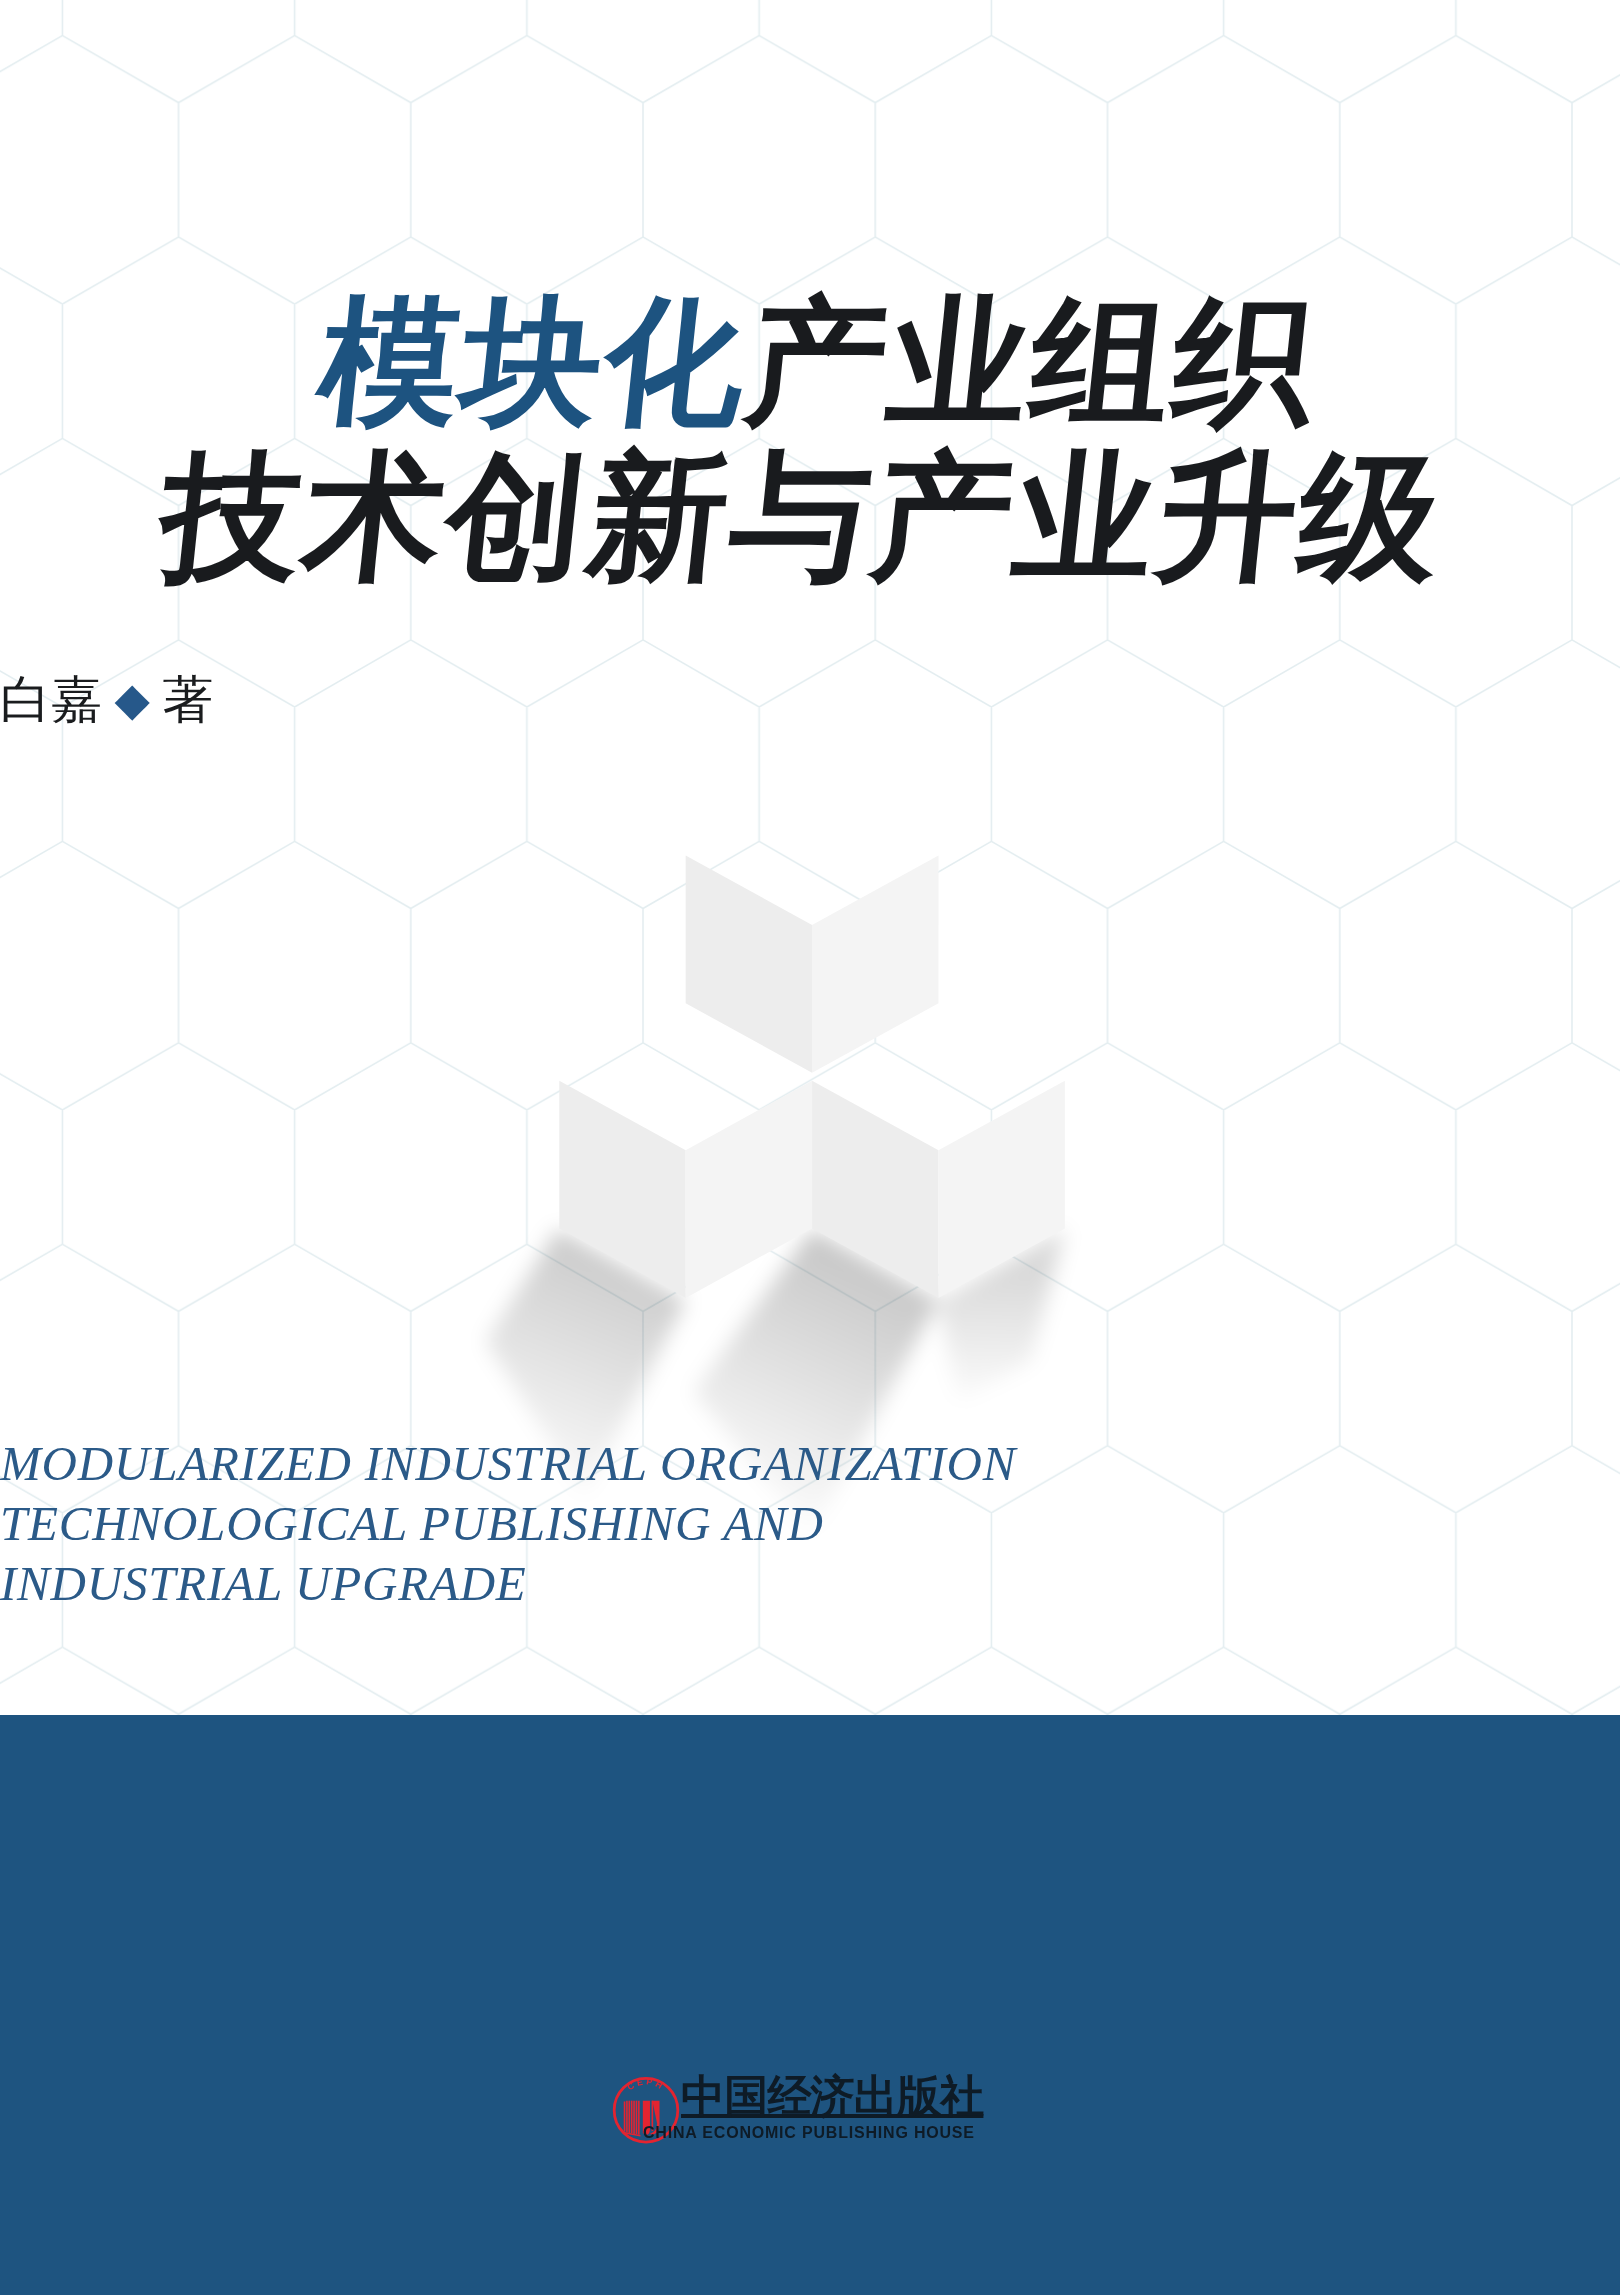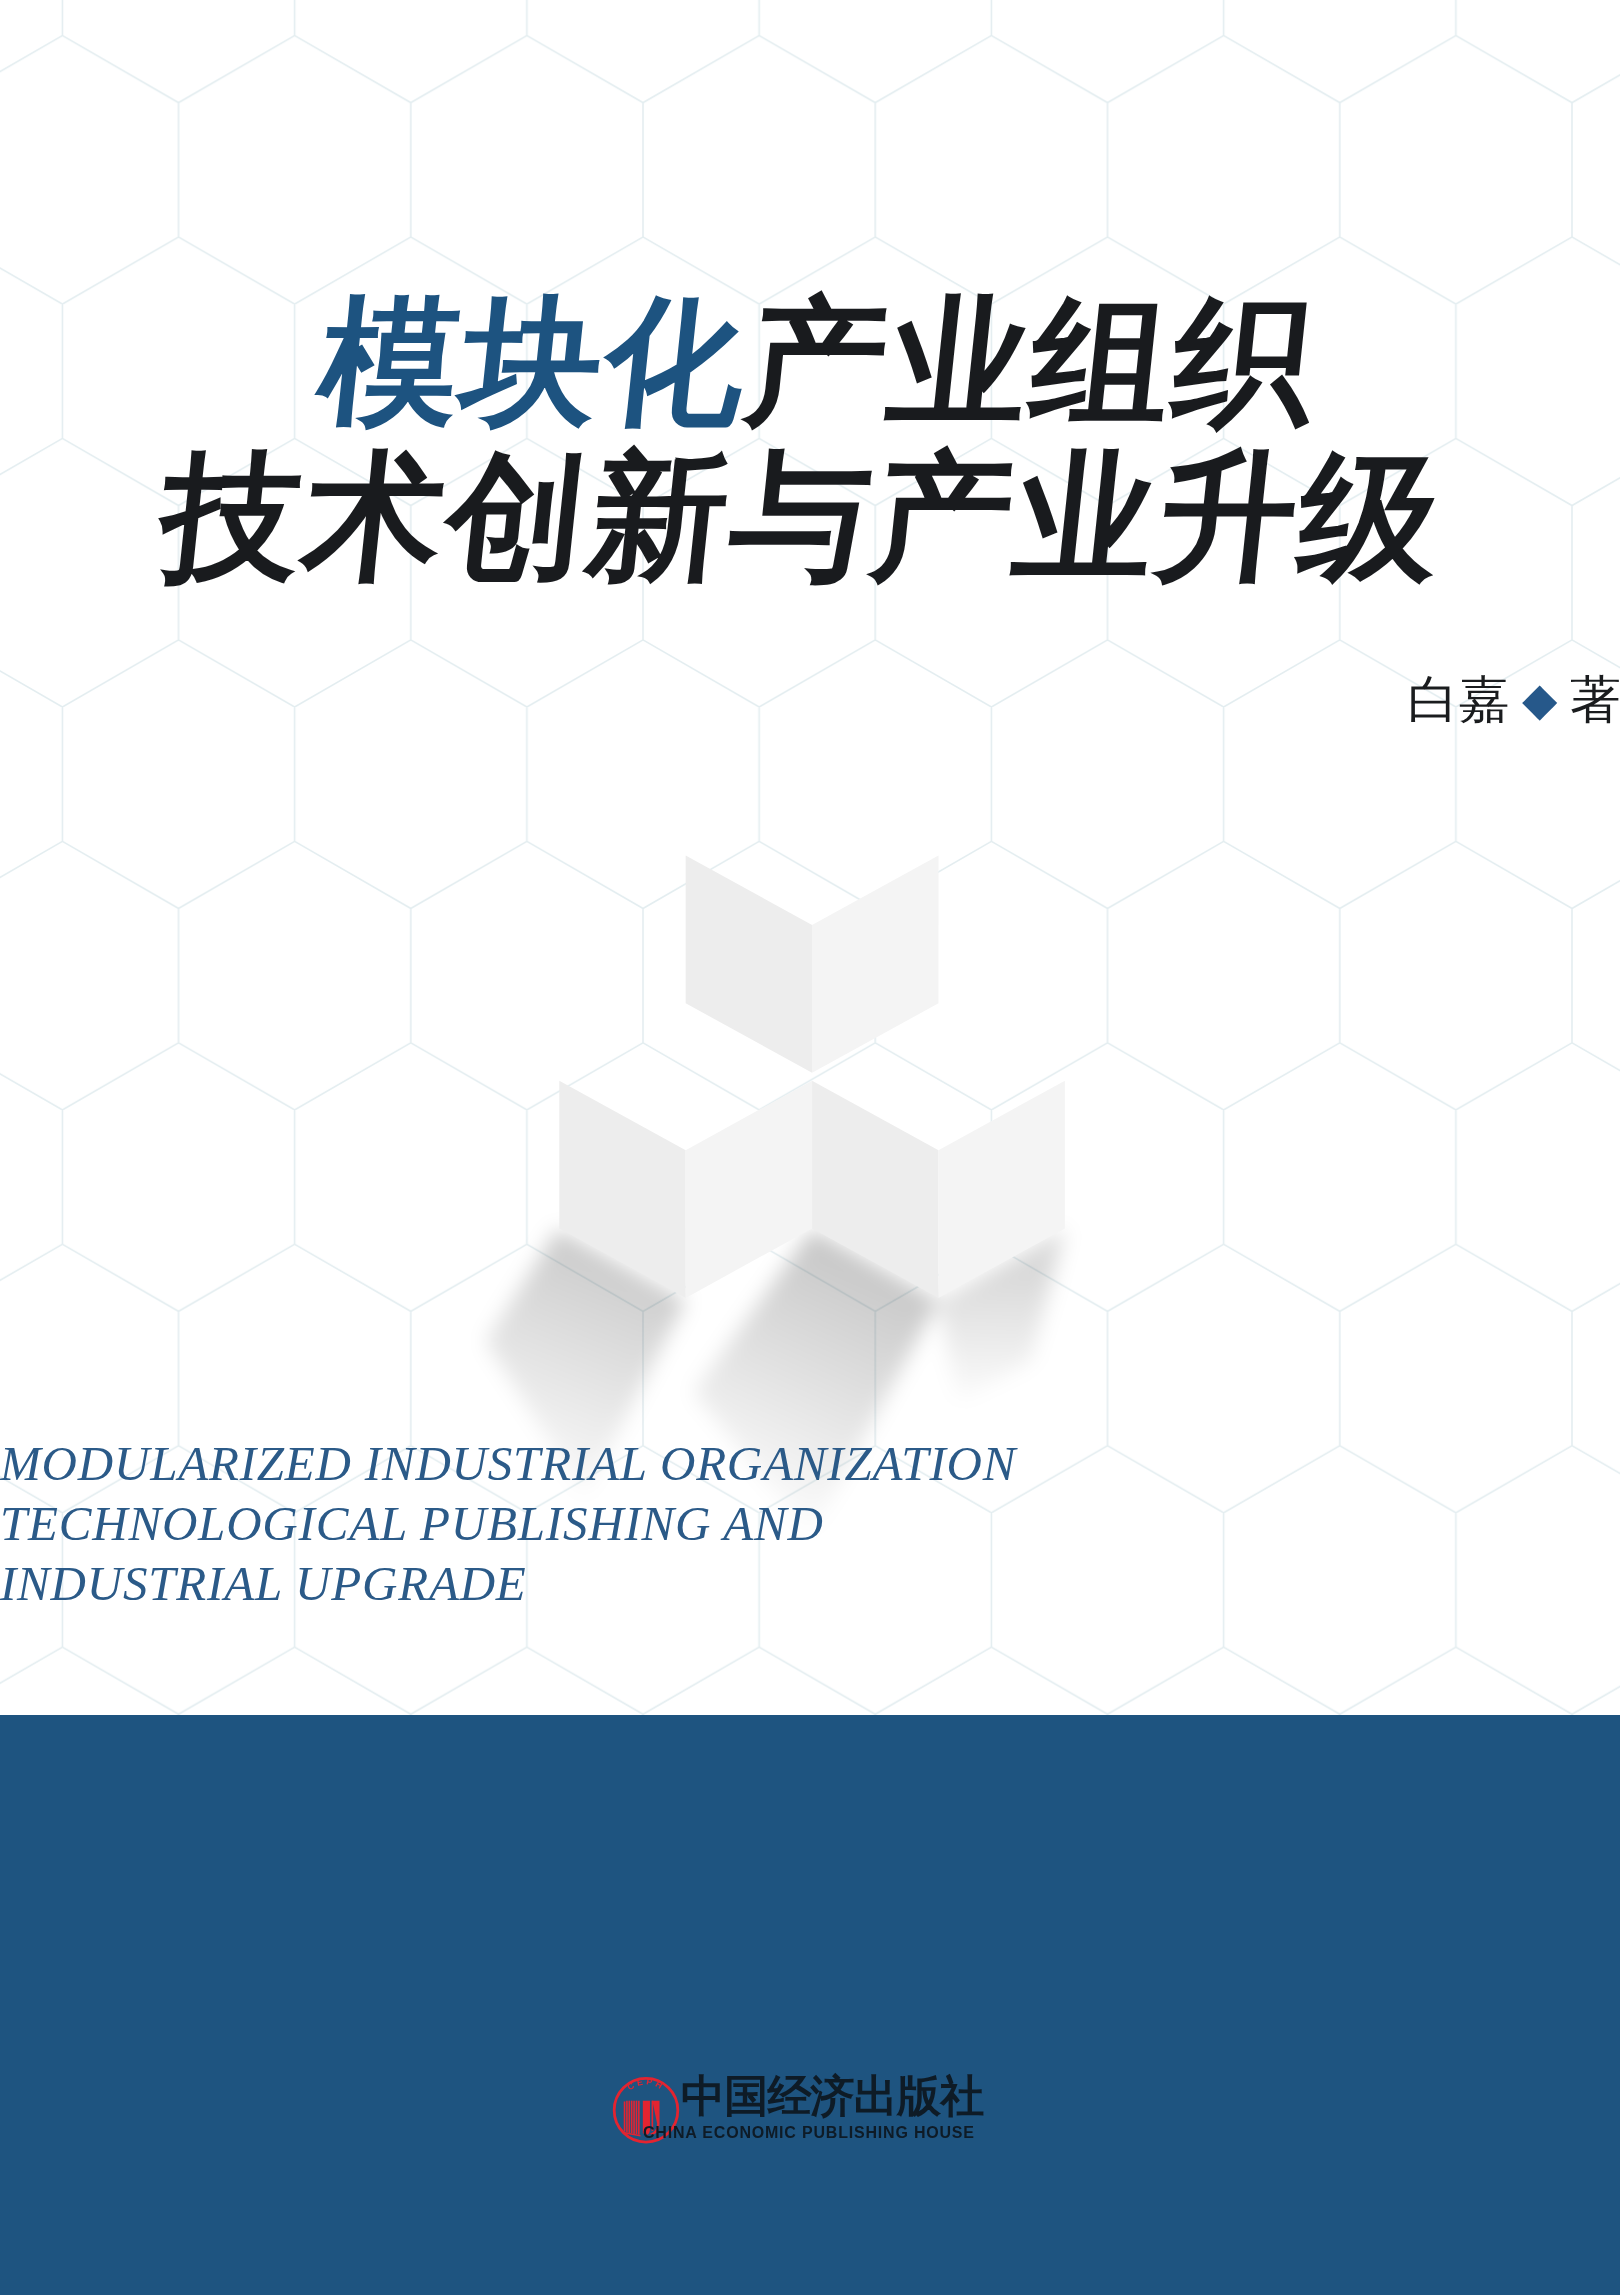--- a/index.html
+++ b/index.html
@@ -36,21 +36,21 @@
     font-weight:900;
     letter-spacing:3.2px;
     color:var(--title-ink);
     transform:skewX(-6deg);
     white-space:nowrap;
   }
   .zh-title .hl{color:var(--title-highlight-blue);}
 
   .author-line{
     position:absolute;left:0;top:668px;width:100%;
-    text-align:right;
+    text-align:left;
     font-size:51px;line-height:63px;
     font-weight:500;
     color:var(--author-ink);
     white-space:nowrap;
   }
   .author-line .diamond{
     color:var(--diamond-blue);
     font-size:46px;
     margin:0 12.6px;
     vertical-align:1.6px;
@@ -77,20 +77,21 @@
     display:block;
   }
   .publisher-name-cn{
     position:absolute;left:681px;top:357px;
     font-family:"Liberation Serif","DejaVu Serif",serif;
     font-size:44px;line-height:49px;
     font-weight:700;
     letter-spacing:-0.8px;
     color:var(--publisher-ink);
     white-space:nowrap;
+    text-decoration:underline;
   }
   .publisher-name-en{
     position:absolute;left:643px;top:408px;
     font-size:16px;line-height:19px;
     font-weight:700;
     letter-spacing:0.8px;
     color:var(--publisher-ink);
     white-space:nowrap;
   }
 </style>

